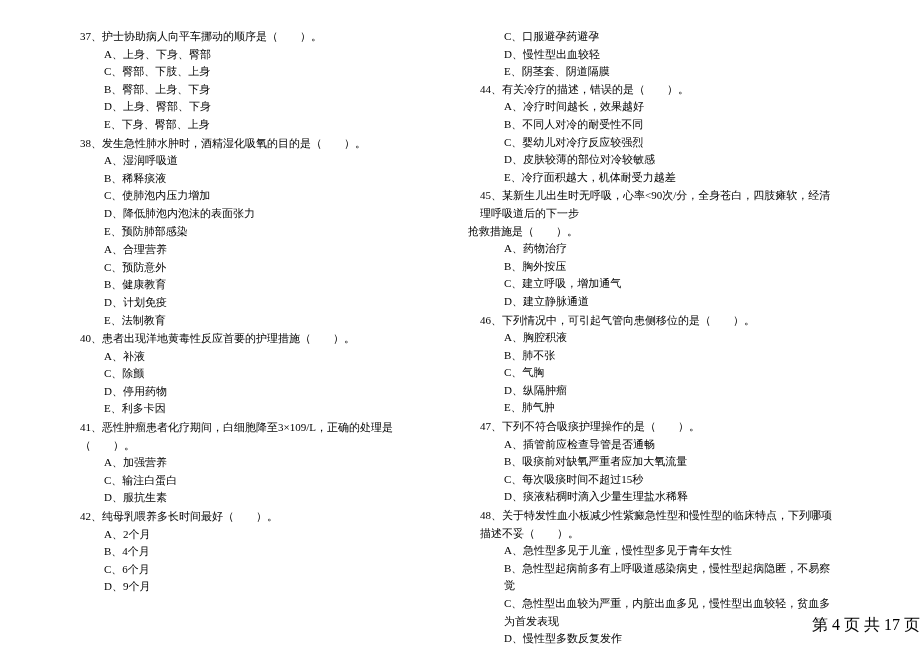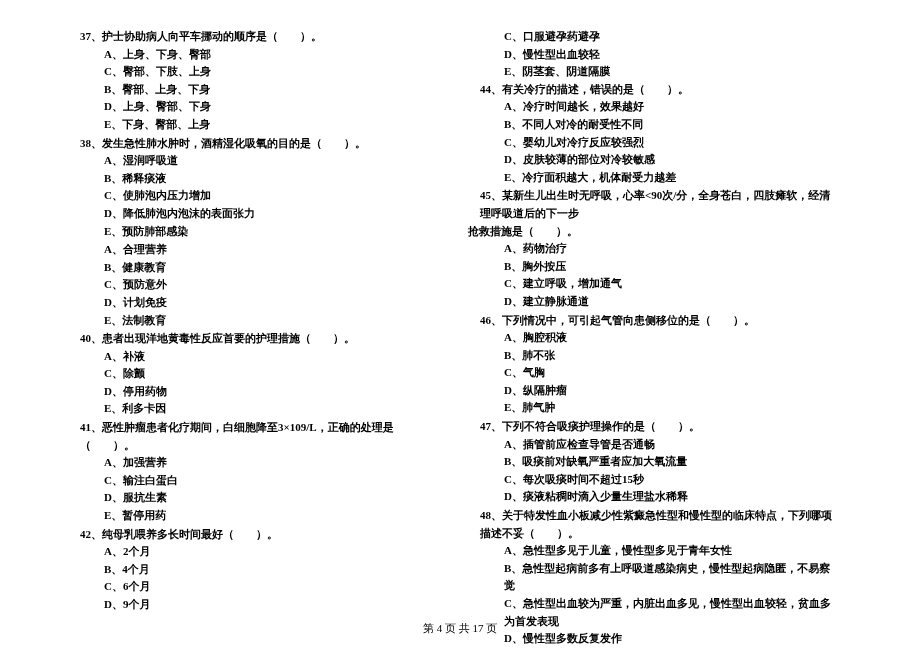--- a/index.html
+++ b/index.html
@@ -21,35 +21,33 @@
       gap: 40px;
     }
     .column {
       flex: 1;
     }
     .question {
       margin-bottom: 1px;
     }
     .q-text {
       white-space: normal;
-      font-weight: bold;
     }
     .option {
       padding-left: 24px;
-      font-weight: bold;
     }
     .indent-stem {
       padding-left: 0;
     }
     .footer {
       position: absolute;
       bottom: 12px;
       width: 100%;
-      text-align: center;
-      font-size: 11px;
+      text-align: right;
+      font-size: 16px;
     }
   </style>
 </head>
 <body>
 
 <div class="page">
   <div class="column" id="col-left">
       <div class="question">
         <div class="q-text indent-stem">37、护士协助病人向平车挪动的顺序是（　　）。</div>
         <div class="option">A、上身、下身、臀部</div>
@@ -61,38 +59,37 @@
       <div class="question">
         <div class="q-text indent-stem">38、发生急性肺水肿时，酒精湿化吸氧的目的是（　　）。</div>
         <div class="option">A、湿润呼吸道</div>
         <div class="option">B、稀释痰液</div>
         <div class="option">C、使肺泡内压力增加</div>
         <div class="option">D、降低肺泡内泡沫的表面张力</div>
         <div class="option">E、预防肺部感染</div>
       </div>
       <div class="question">
         <div class="option">A、合理营养</div>
+        <div class="option">C、预防意外</div>
         <div class="option">B、健康教育</div>
-        <div class="option">C、预防意外</div>
         <div class="option">D、计划免疫</div>
         <div class="option">E、法制教育</div>
       </div>
       <div class="question">
         <div class="q-text indent-stem">40、患者出现洋地黄毒性反应首要的护理措施（　　）。</div>
         <div class="option">A、补液</div>
         <div class="option">C、除颤</div>
         <div class="option">D、停用药物</div>
         <div class="option">E、利多卡因</div>
       </div>
       <div class="question">
         <div class="q-text indent-stem">41、恶性肿瘤患者化疗期间，白细胞降至3×109/L，正确的处理是（　　）。</div>
         <div class="option">A、加强营养</div>
         <div class="option">C、输注白蛋白</div>
         <div class="option">D、服抗生素</div>
-        <div class="option">E、暂停用药</div>
       </div>
       <div class="question">
         <div class="q-text indent-stem">42、纯母乳喂养多长时间最好（　　）。</div>
         <div class="option">A、2个月</div>
         <div class="option">B、4个月</div>
         <div class="option">C、6个月</div>
         <div class="option">D、9个月</div>
       </div>
     </div>
   <div class="column" id="col-right">

